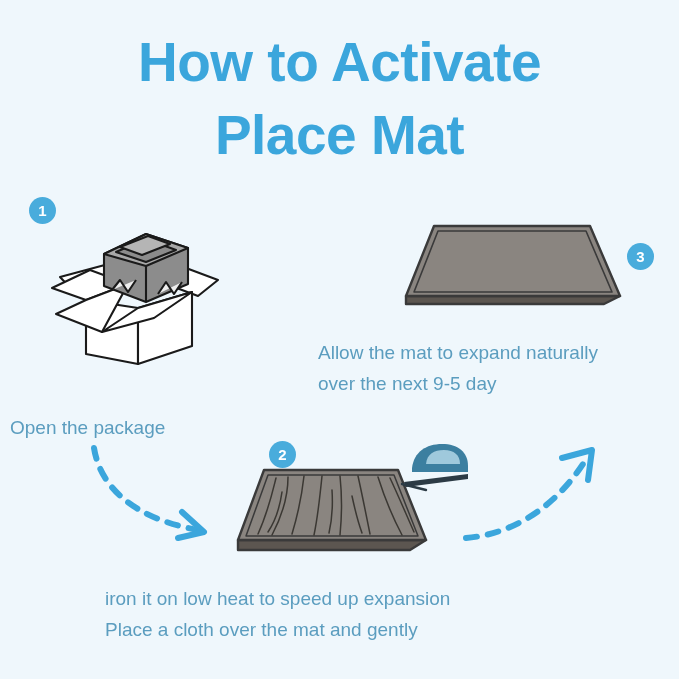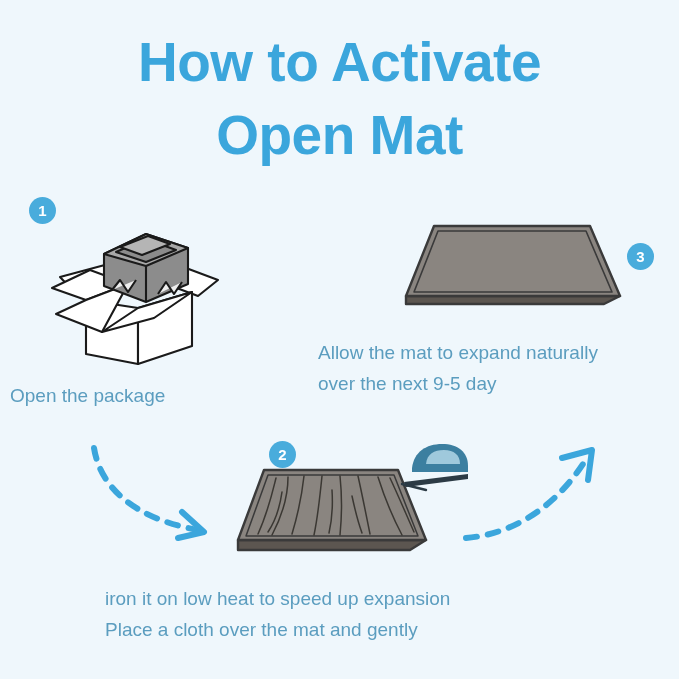--- a/index.html
+++ b/index.html
@@ -53,21 +53,21 @@
   #badge-3 { left: 627px; top: 243px; }
 
   
   .caption {
     position: absolute;
     color: #5b9dbf;
     font-size: 19px;
     line-height: 1.65;
     text-align: left;
   }
-  #caption-1 { left: 10px;  top: 380px; width: 245px; }
+  #caption-1 { left: 10px;  top: 412px; width: 245px; }
   #caption-3 { left: 318px; top: 337px; width: 362px; }
   #caption-2 { left: 105px; top: 583px; width: 470px; }
   .cap-line { display: block; white-space: nowrap; }
 
   
   .art { position: absolute; }
   #art-box   { left: 42px;  top: 214px; width: 190px; height: 150px; }
   #art-mat3  { left: 398px; top: 218px; width: 230px; height: 100px; }
   #art-mat2  { left: 232px; top: 462px; width: 200px; height: 100px; }
   #art-iron  { left: 396px; top: 438px; width: 78px; height: 58px; }
@@ -75,21 +75,21 @@
   #art-arrow-right { left: 462px; top: 440px; width: 140px; height: 105px; }
   .art svg { display: block; width: 100%; height: 100%; overflow: visible; }
 </style>
 </head>
 <body>
 
 <div class="canvas">
 
   <div class="title">
     <span class="title-line">How to Activate</span>
-    <span class="title-line">Open Mat</span>
+    <span class="title-line">Place Mat</span>
   </div>
 
   <div class="art" id="art-box">
     <svg viewBox="0 0 190 150">
       <g fill="#ffffff" stroke="#1a1a1a" stroke-width="2.1" stroke-linejoin="round">
 
         <path d="M36 82 L18 63 L74 48 L92 64 Z"></path>
         <path d="M108 64 L128 48 L176 66 L156 82 Z"></path>
 
         <path d="M44 86 L44 140 L96 150 L96 94 Z"></path>

